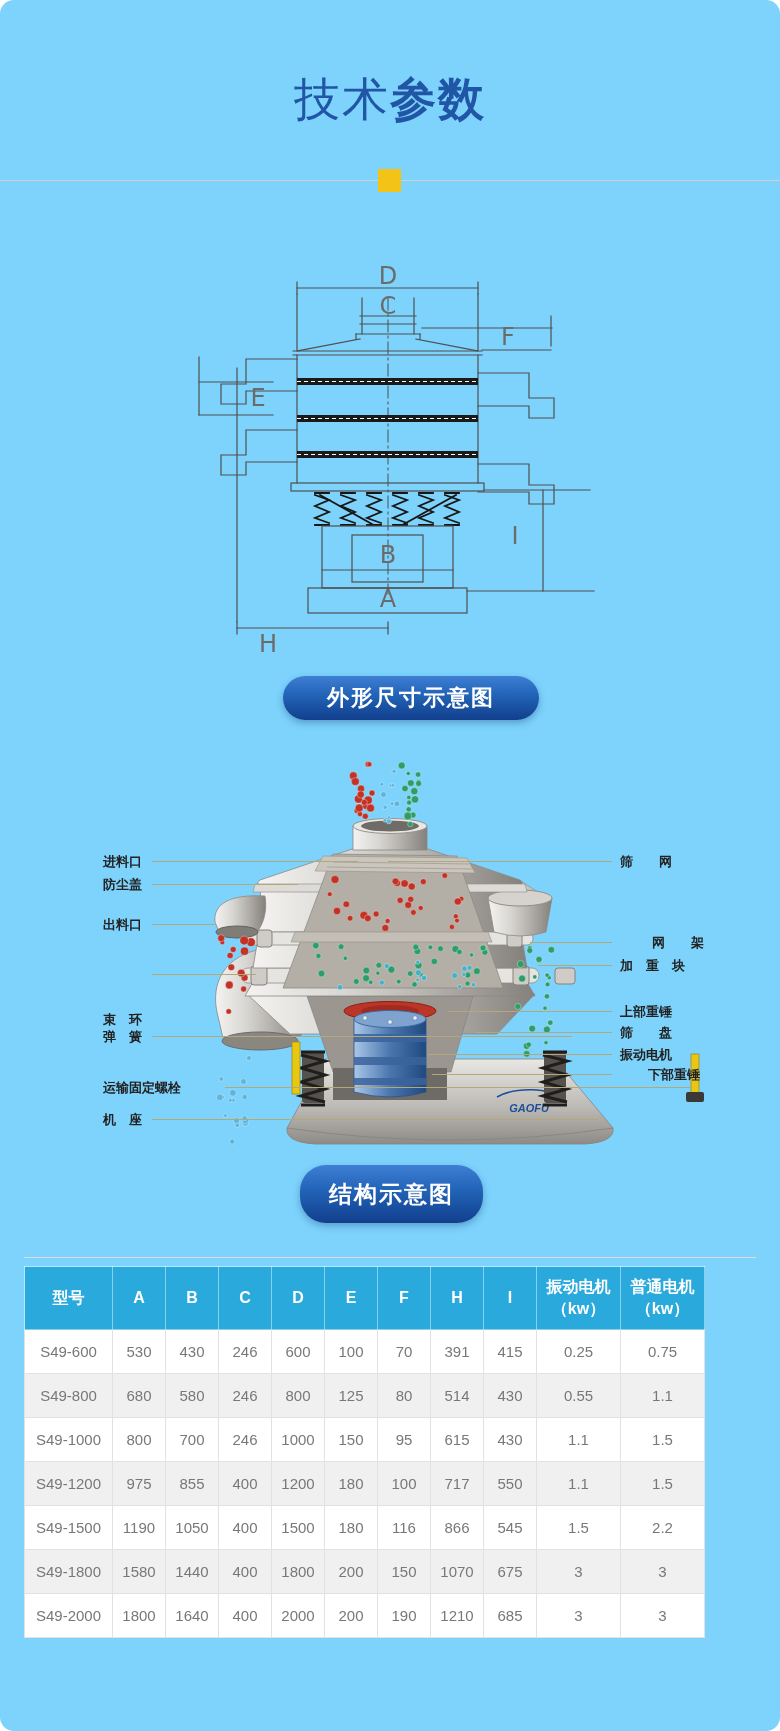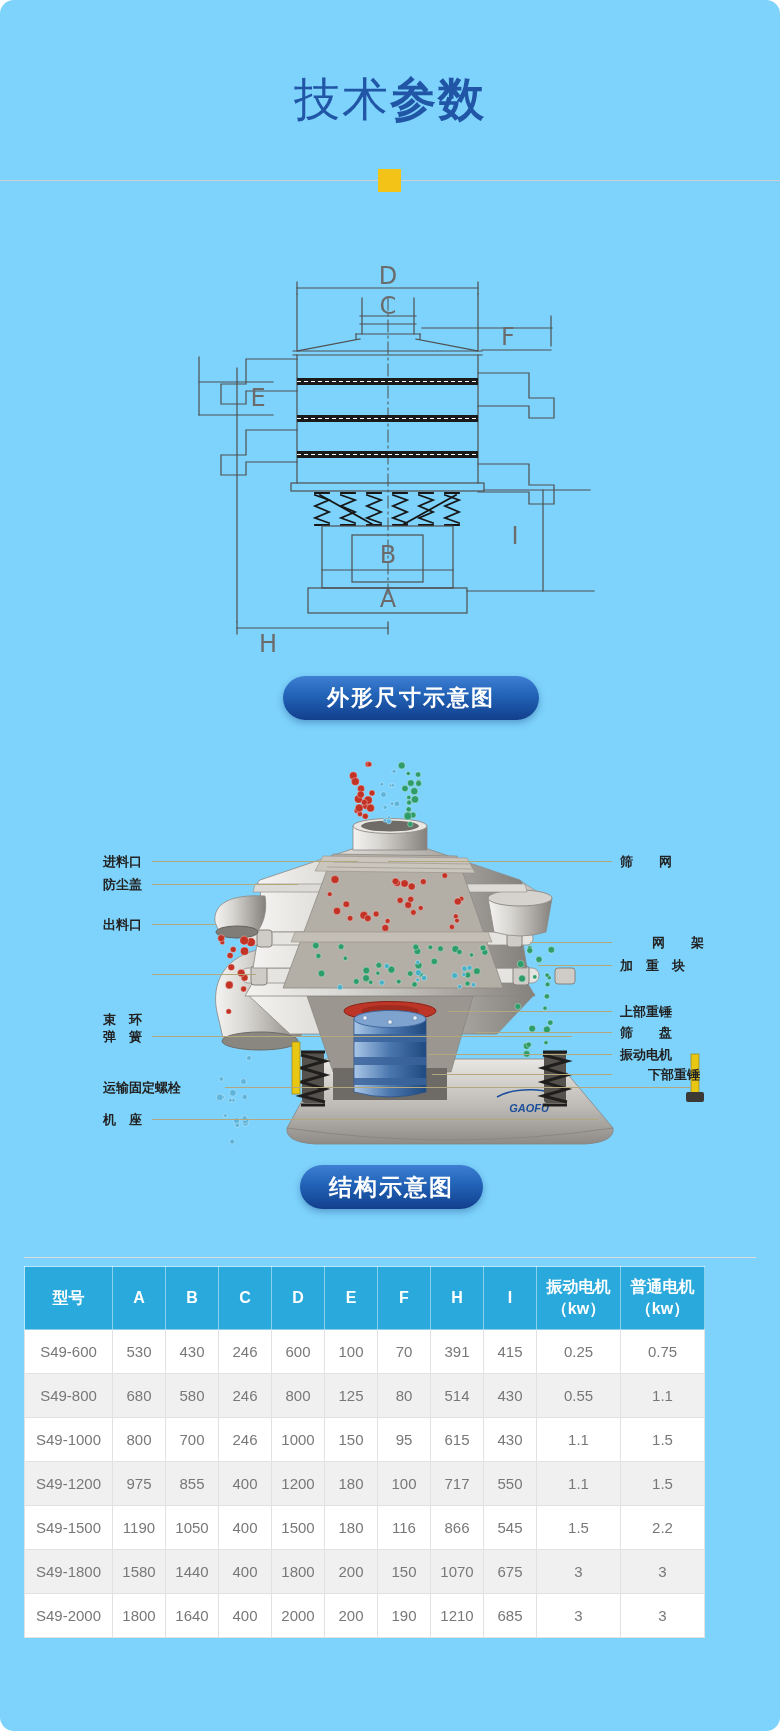--- a/index.html
+++ b/index.html
@@ -14,21 +14,21 @@
   .title-en{margin-top:5px;font-size:17px;color:#2e6cb5;letter-spacing:1px;font-weight:400;}
   .divider-line{position:absolute;left:0;top:180px;width:780px;height:1px;background:#cfcfcf;}
   .accent-square{position:absolute;left:378px;top:169px;width:23px;height:23px;background:#f3c318;}
 
   
   .pill-btn{position:absolute;border-radius:26px;color:#fff;font-weight:bold;
     display:flex;align-items:center;justify-content:center;letter-spacing:2px;
     background:linear-gradient(180deg,#3e7fd4 0%,#2264b8 42%,#123f8d 100%);
     box-shadow:0 3px 7px rgba(17,54,120,.35);cursor:pointer;}
   #btn-dimension{left:283px;top:676px;width:256px;height:44px;font-size:22px;}
-  #btn-structure{left:300px;top:1165px;width:183px;height:44px;font-size:23px;}
+  #btn-structure{left:300px;top:1165px;width:183px;height:58px;font-size:23px;}
 
   
   .dim-svg{position:absolute;left:170px;top:238px;width:440px;height:420px;}
   .dim-svg text{font-family:"DejaVu Sans","Liberation Sans",sans-serif;fill:#6b6b6b;font-size:24px;}
 
   
   .struct-svg{position:absolute;left:205px;top:756px;width:520px;height:400px;}
   .part-label{position:absolute;font-size:13px;font-weight:bold;color:#222;white-space:pre;z-index:3;}
   .leader{position:absolute;height:1px;background:#b3a87c;z-index:2;}
 

